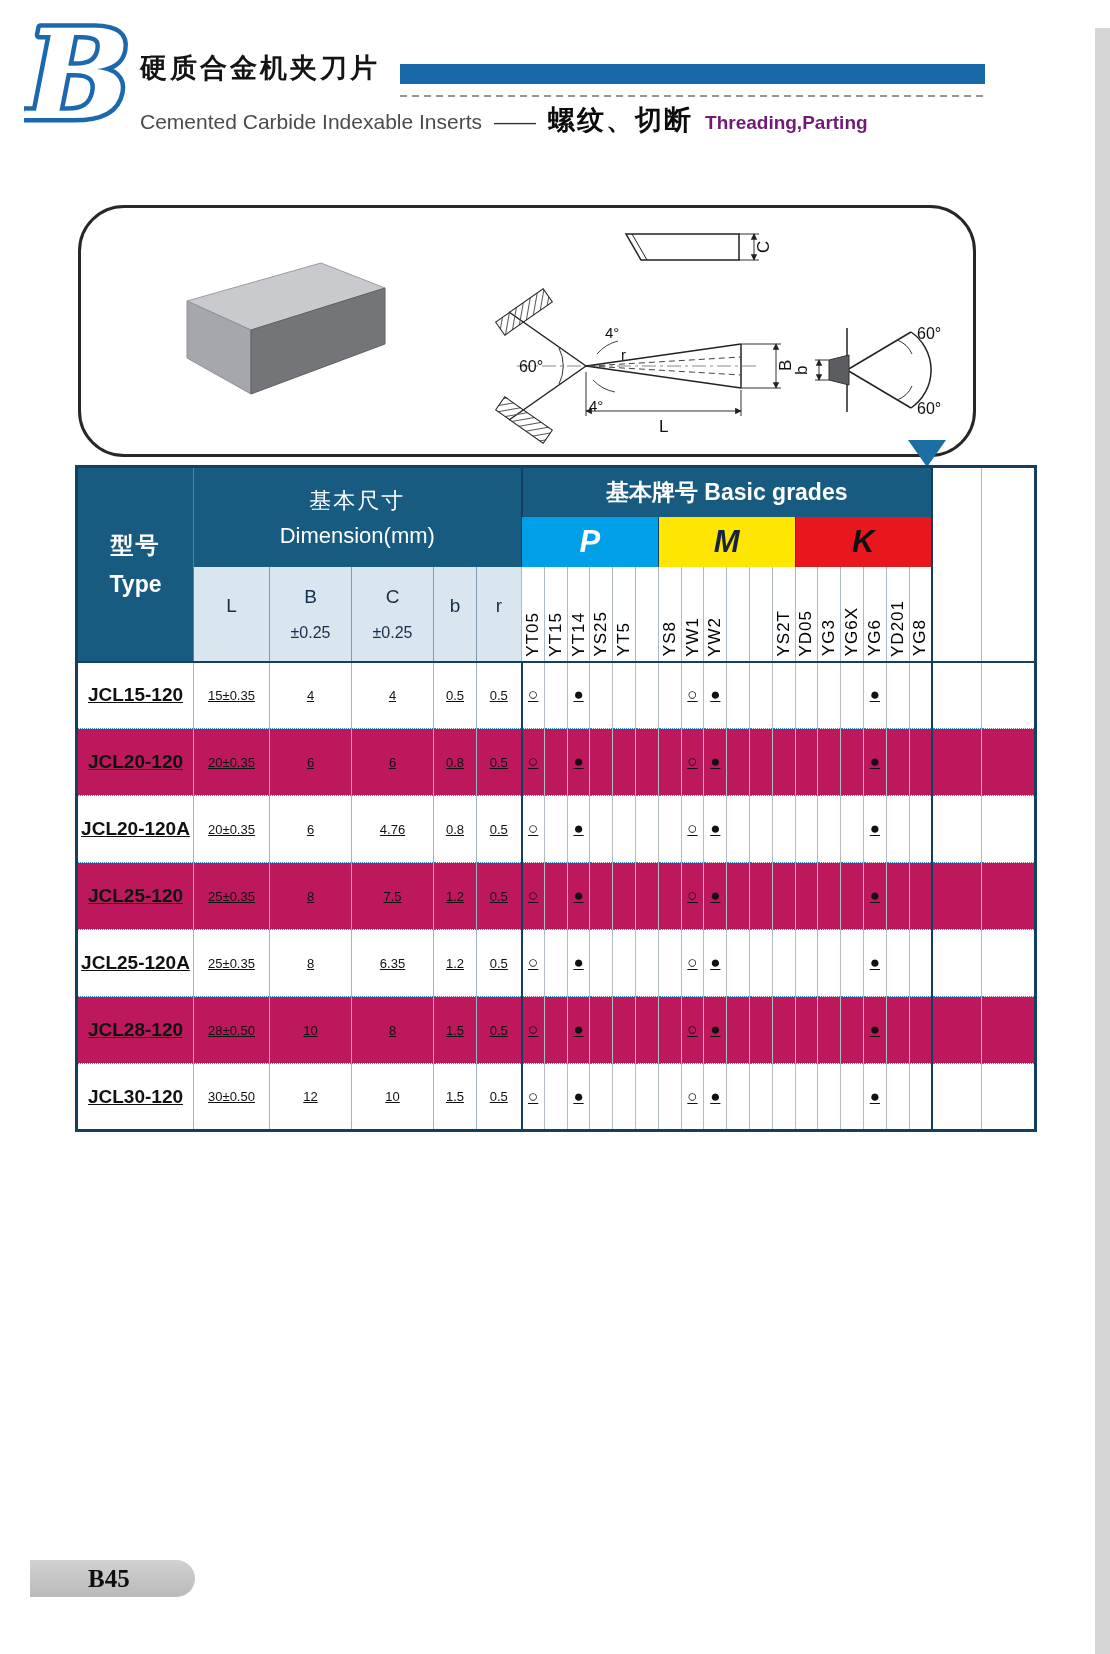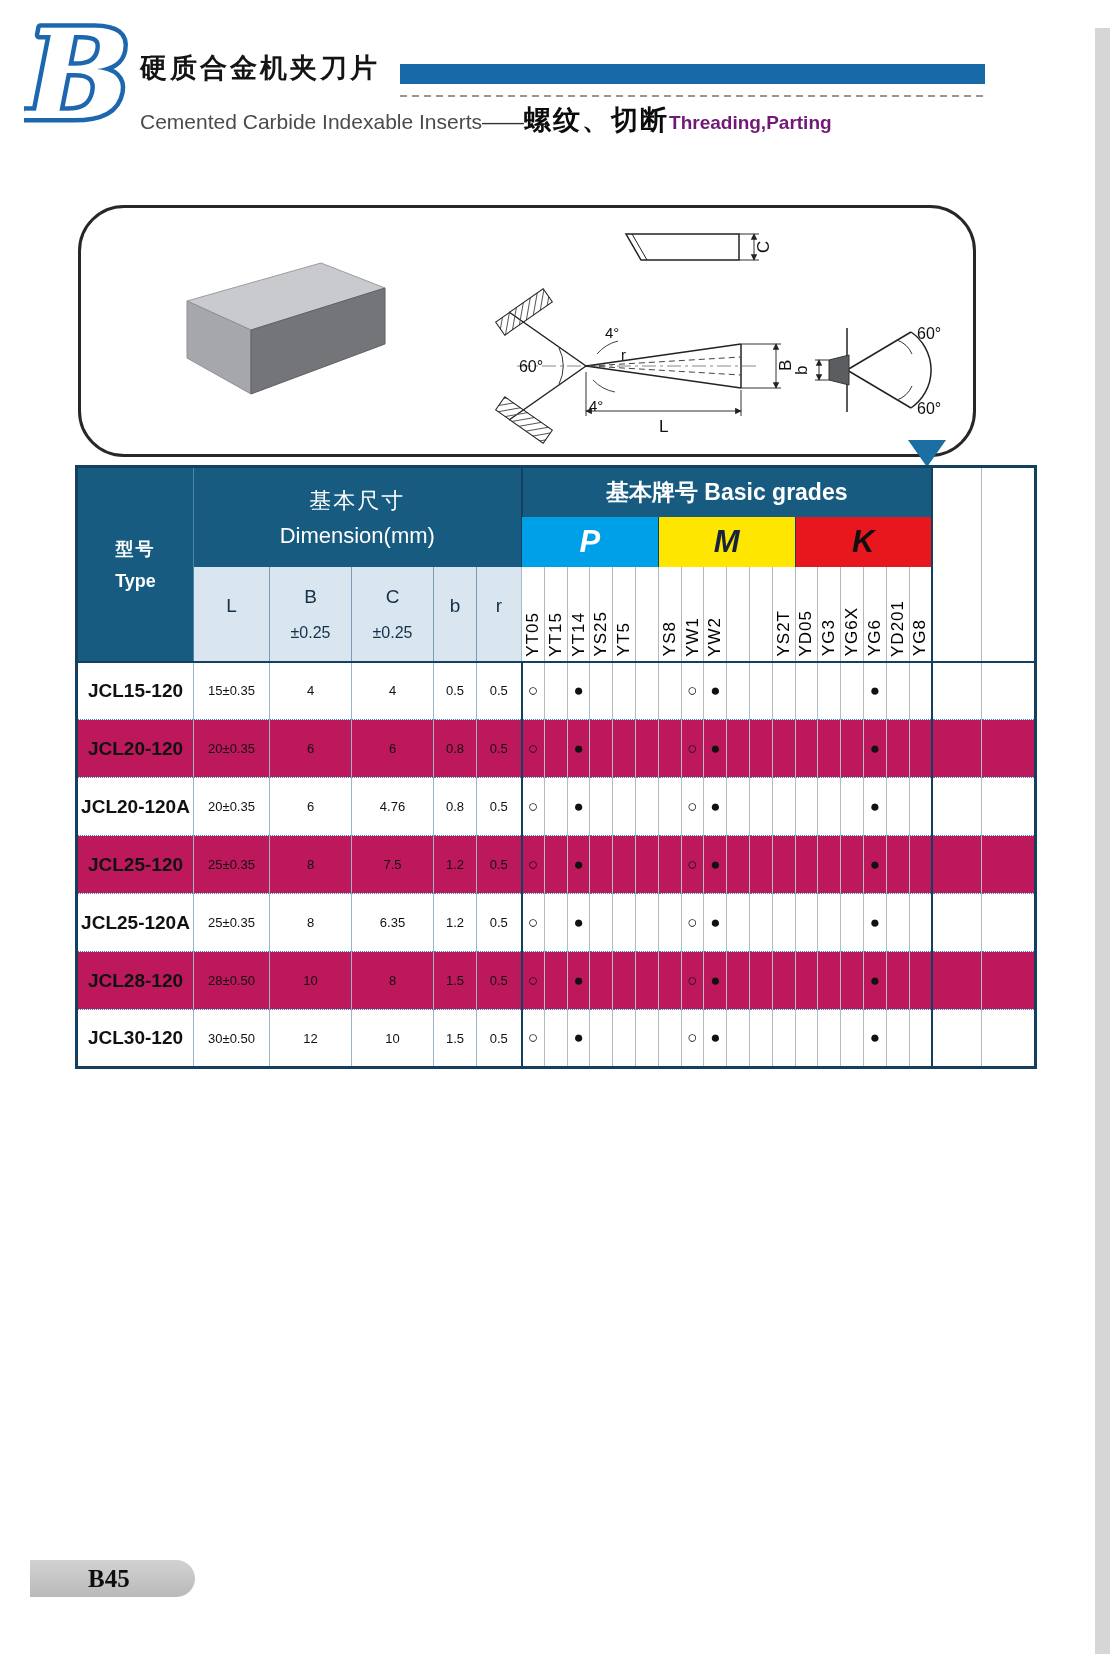--- a/index.html
+++ b/index.html
@@ -7,54 +7,54 @@
   body { width:1110px; height:1654px; position:relative; font-family:"Liberation Sans","DejaVu Sans",sans-serif; color:#111; }
   .page { position:absolute; inset:0; background:#fff; overflow:hidden; }
   .edge-right { position:absolute; right:0; top:28px; width:15px; bottom:0; background:#d6d6d6; }
 
   
   .logo { position:absolute; left:24px; top:12px; }
   .title-cn { position:absolute; left:140px; top:50px; font-size:27px; font-weight:bold; color:#141414; letter-spacing:3px; }
   .title-bar { position:absolute; left:400px; top:64px; width:585px; height:20px; background:#1769a8; }
   .title-dashes { position:absolute; left:400px; top:95px; width:585px; height:2px;
                   background:repeating-linear-gradient(90deg,#969696 0 7px,transparent 7px 12px); }
-  .subtitle { position:absolute; left:140px; top:102px; display:flex; align-items:baseline; white-space:nowrap; }
+  .subtitle { position:absolute; left:140px; top:102px; display:flex; align-items:baseline; gap:12px; white-space:nowrap; }
   .sub-en { font-size:21px; color:#4b4b4b; }
   .sub-dash { font-size:21px; color:#333; }
   .cat-cn { font-size:27px; font-weight:bold; color:#0c0c0c; letter-spacing:2px; }
   .cat-en { font-size:19px; font-weight:bold; color:#701a75; }
 
   
   .diagram-box { position:absolute; left:78px; top:205px; width:898px; height:252px;
                  border:3px solid #272727; border-radius:46px; background:#fff; }
   .diagram-box svg { display:block; font-family:inherit; }
   .tri { position:absolute; left:908px; top:440px; width:0; height:0;
          border-left:19px solid transparent; border-right:19px solid transparent; border-top:27px solid #1b6fa3; }
 
   
   .tablewrap { position:absolute; left:75px; top:465px; }
   table { border-collapse:collapse; table-layout:fixed; width:960px; border:3px solid #14405f; background:#fff; }
   th,td { overflow:hidden; }
   .hrow1 { height:50px; } .hrow2 { height:50px; } .hrow3 { height:95px; }
   .type-th { background:#175b80; color:#fff; text-align:center; border-bottom:2px solid #14405f; border-right:1px solid #4e86a5; }
-  .type-th .l1,.type-th .l2 { font-size:18px; font-weight:bold; }
+  .type-th .l1,.type-th .l2 { font-size:23px; font-weight:bold; }
   .type-th .l1 { margin-bottom:10px; letter-spacing:2px; }
   .dim-th { background:#175b80; color:#fff; text-align:center; }
   .dim-th .l1,.dim-th .l2 { font-size:22px; font-weight:normal; }
   .dim-th .l1 { margin-bottom:7px; letter-spacing:2px; }
   .grades-th { background:#175b80; color:#fff; font-size:23px; font-weight:bold; text-align:center; border-left:2px solid #14405f; }
   .grp { font-weight:bold; font-style:italic; font-size:31px; text-align:center; border-left:1px solid #14405f; }
   .dim-sub { background:#d9e6ef; color:#14304a; text-align:center; font-size:19px; border-left:1px solid #7d9cb5; vertical-align:middle; }
   .dim-sub .sub { font-size:16px; margin-top:16px; }
   .vlab { background:#fff; vertical-align:bottom; text-align:center; border-left:1px solid #aeb9c2; }
   .vlab span { display:inline-block; writing-mode:vertical-rl; transform:rotate(180deg); font-size:17px; color:#000; padding-bottom:5px; letter-spacing:1px; }
   .hrow3 th,.hrow3 td { border-bottom:2px solid #14405f; }
   .blank-th { background:#fff; border-left:2px solid #14405f; border-bottom:2px solid #14405f; }
   .blank-th + .blank-th { border-left:1px solid #aeb9c2; }
-  tr.drow { height:58px; background:#fff; }
+  tr.drow { height:67px; background:#fff;text-decoration:underline; }
   tr.drow.alt { background:#be185d; }
   tr.drow td { border-top:1px dotted #2f88c0; border-left:1px solid #9db4c6; text-align:center; vertical-align:middle; }
   tr.drow td.typec { font-size:19px; font-weight:bold; border-left:none; }
   tr.drow td.dimc { font-size:13px; }
   tr.drow td.markc { font-size:17px; border-left:1px solid #b3bcc4; }
   tr.drow td.markc.grpsep { border-left:2px solid #14405f; }
 
   
   .footer-tab { position:absolute; left:30px; top:1560px; width:165px; height:37px;
                 background:linear-gradient(#d2d2d2,#b9b9b9); border-radius:0 19px 19px 0;

